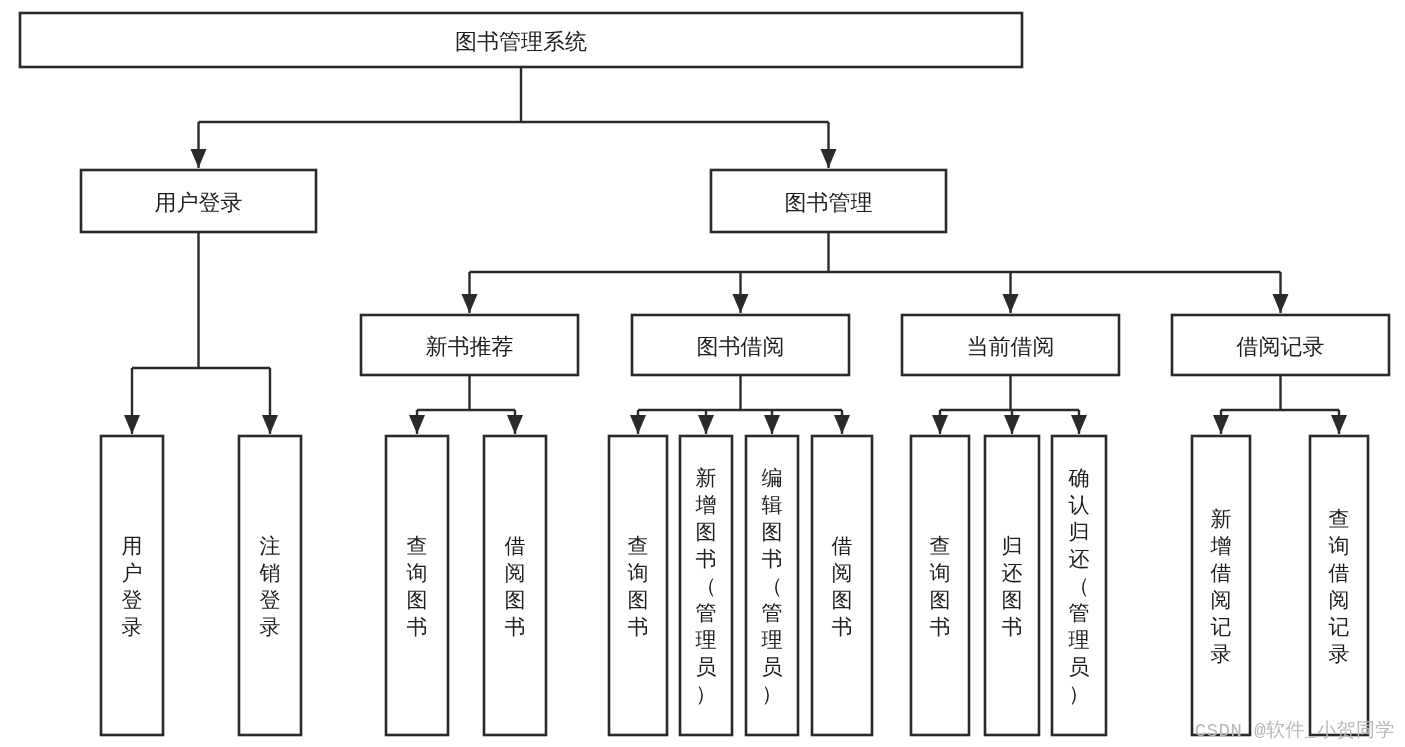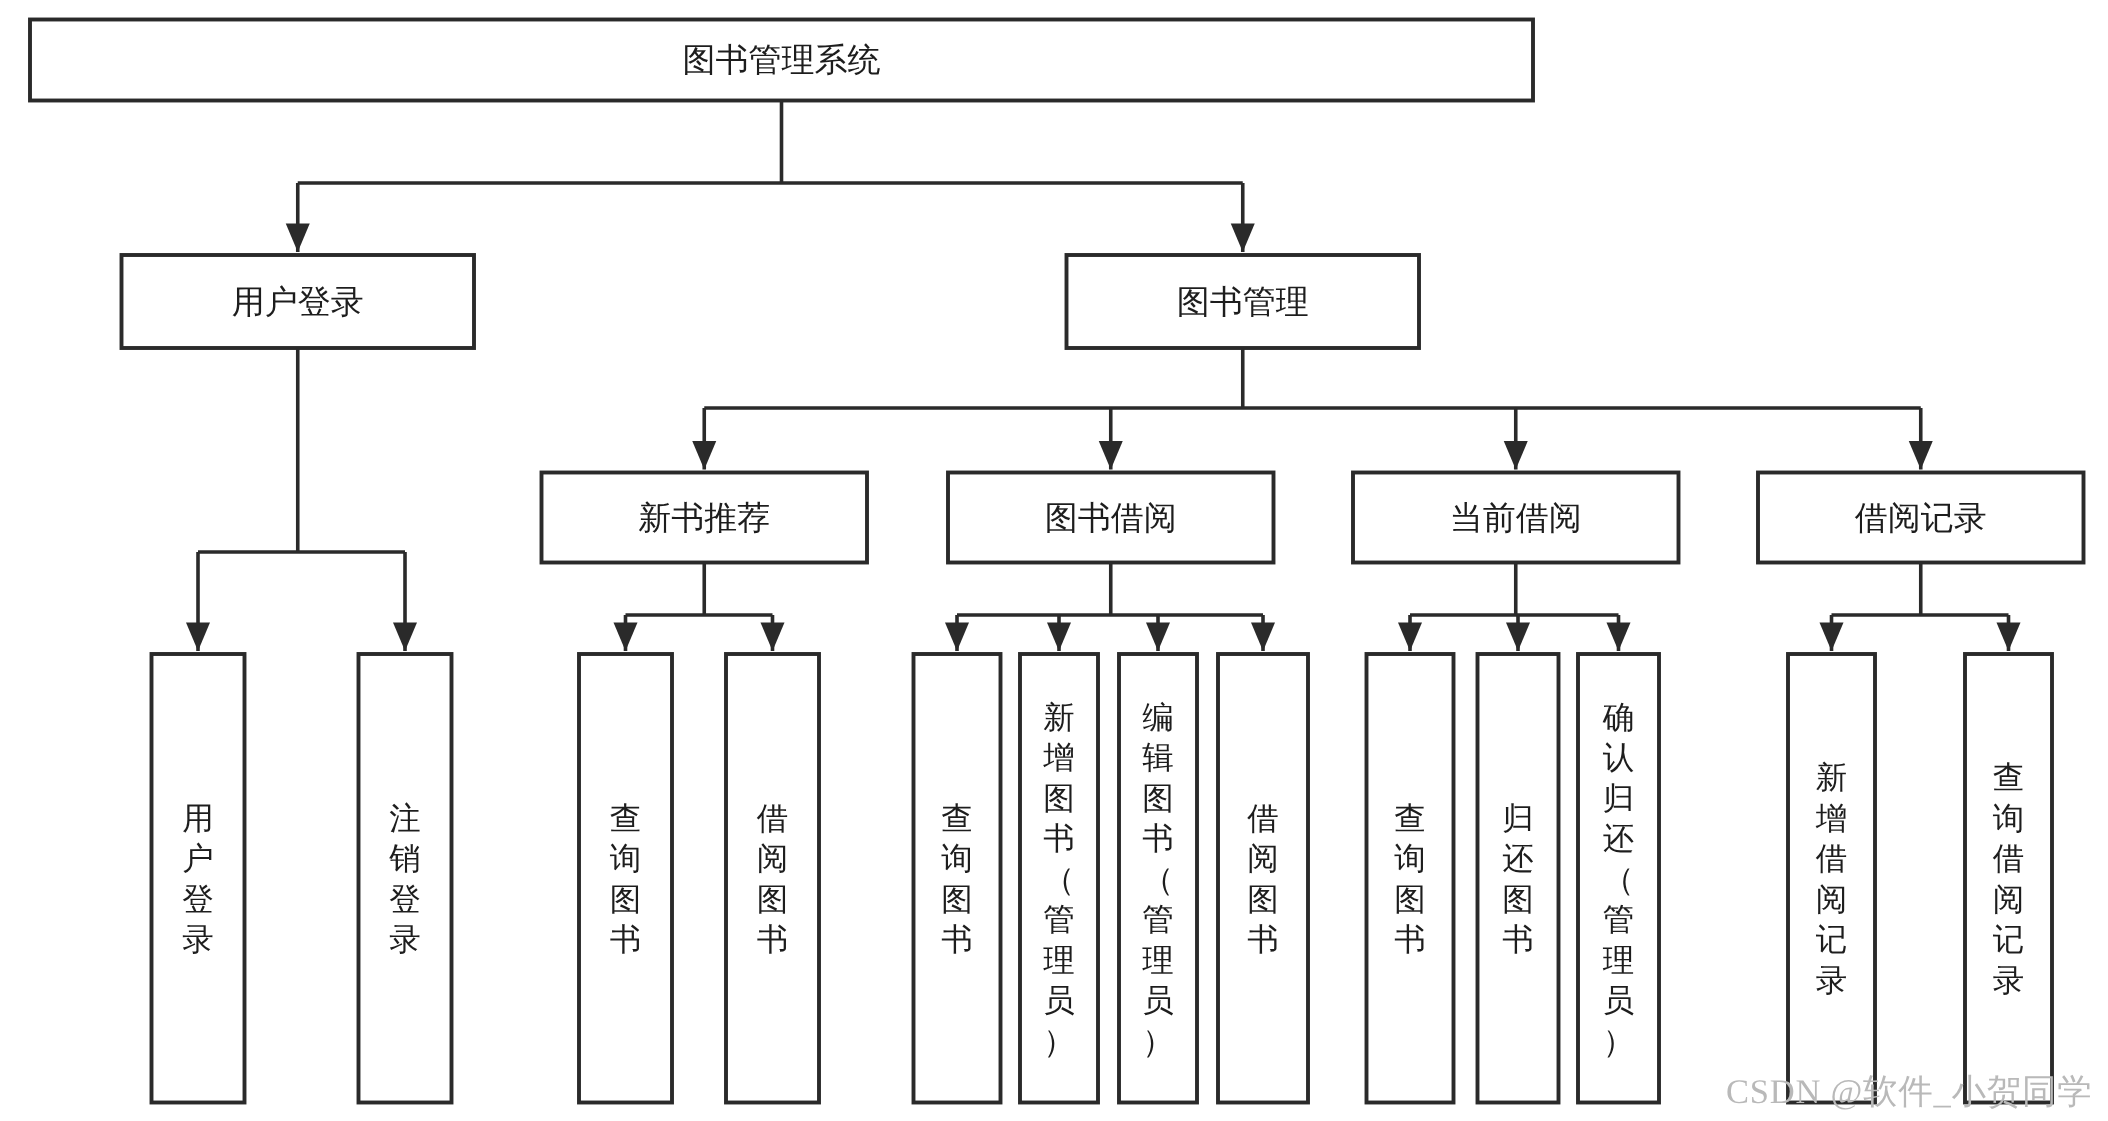--- a/index.html
+++ b/index.html
@@ -49,22 +49,22 @@
   .node-label-v {
     font-family: "DejaVu Sans", "Liberation Sans", sans-serif;
     font-size: 21px;
     fill: #1d1d1d;
     text-anchor: middle;
   }
   .watermark {
     position: absolute;
     right: 10px;
     bottom: 4px;
-    font-family: Liberation Serif, serif;
-    font-size: 23px;
+    font-family: Liberation Mono, monospace;
+    font-size: 19px;
     color: #b9b9b9;
     letter-spacing: 0.5px;
     white-space: nowrap;
     user-select: none;
   }
 </style>
 </head>
 <body>
 
 <div id="diagram-root">

